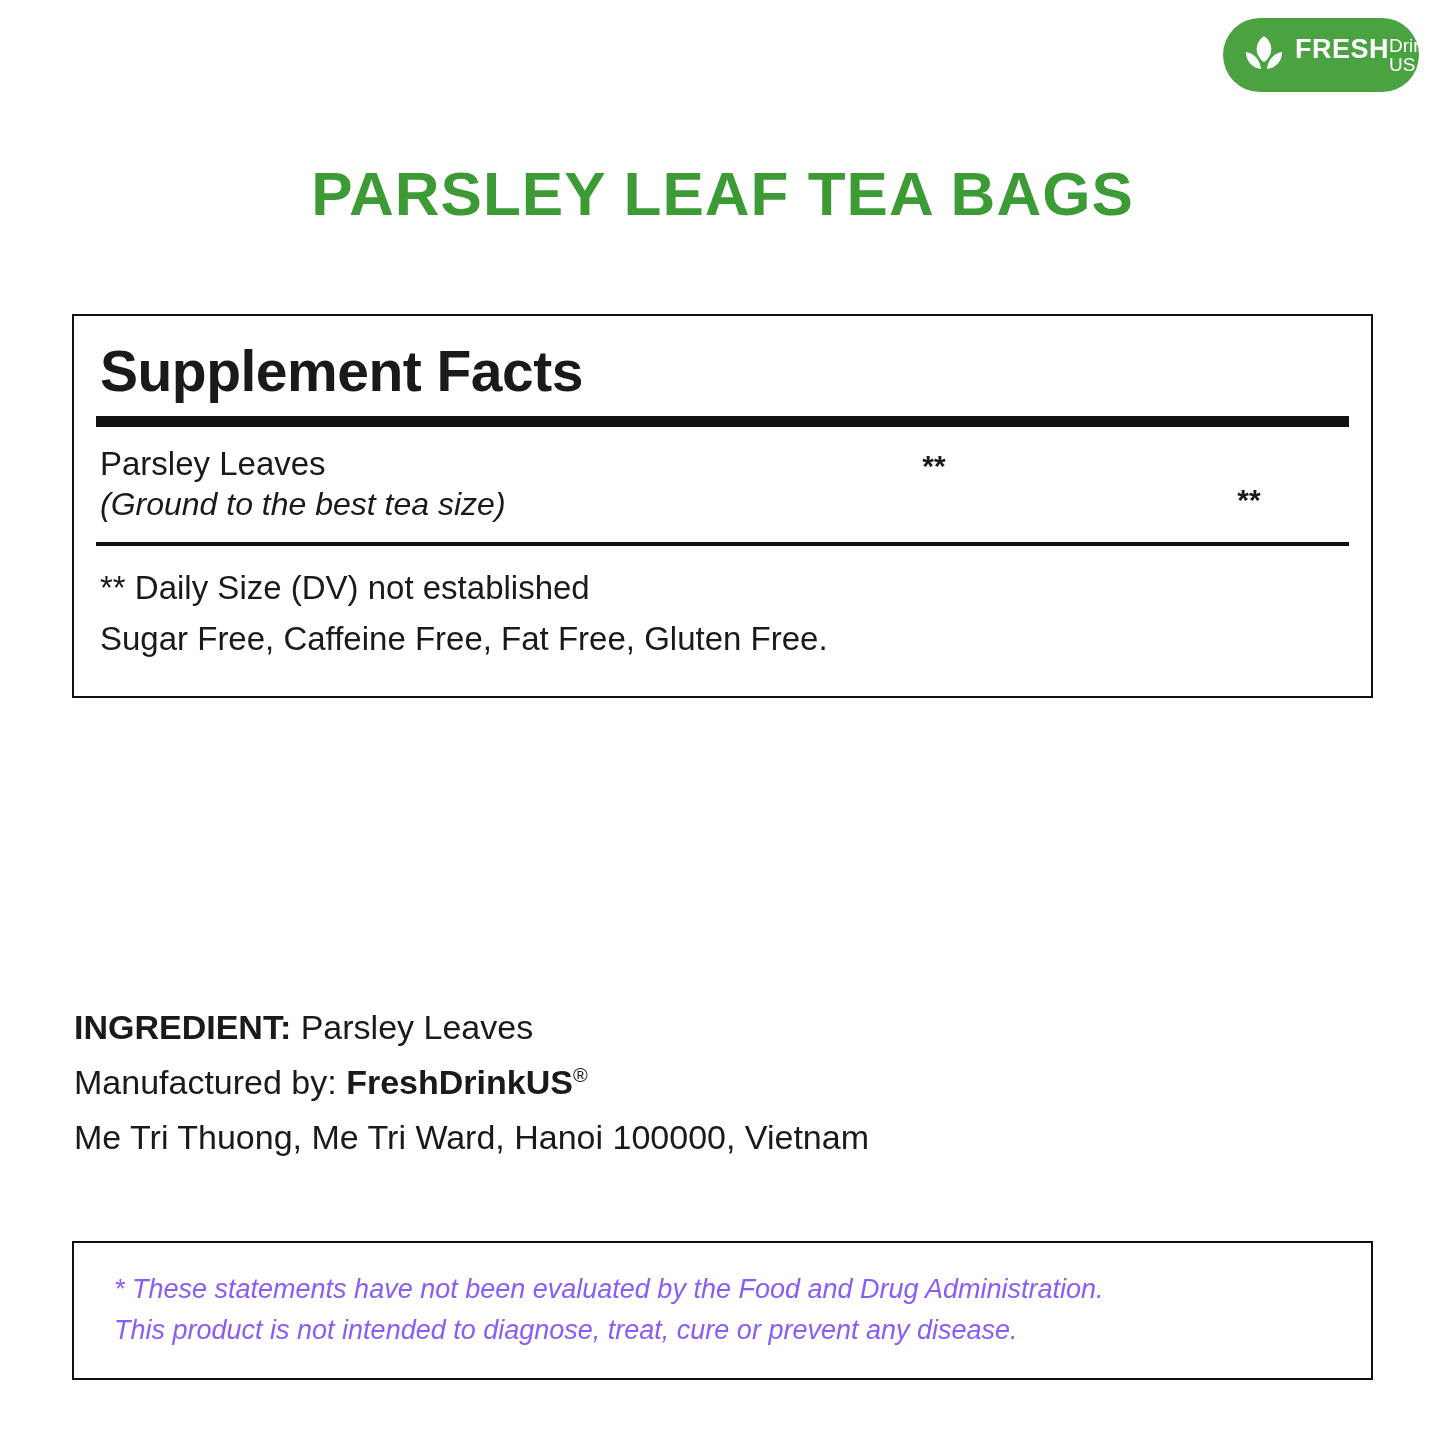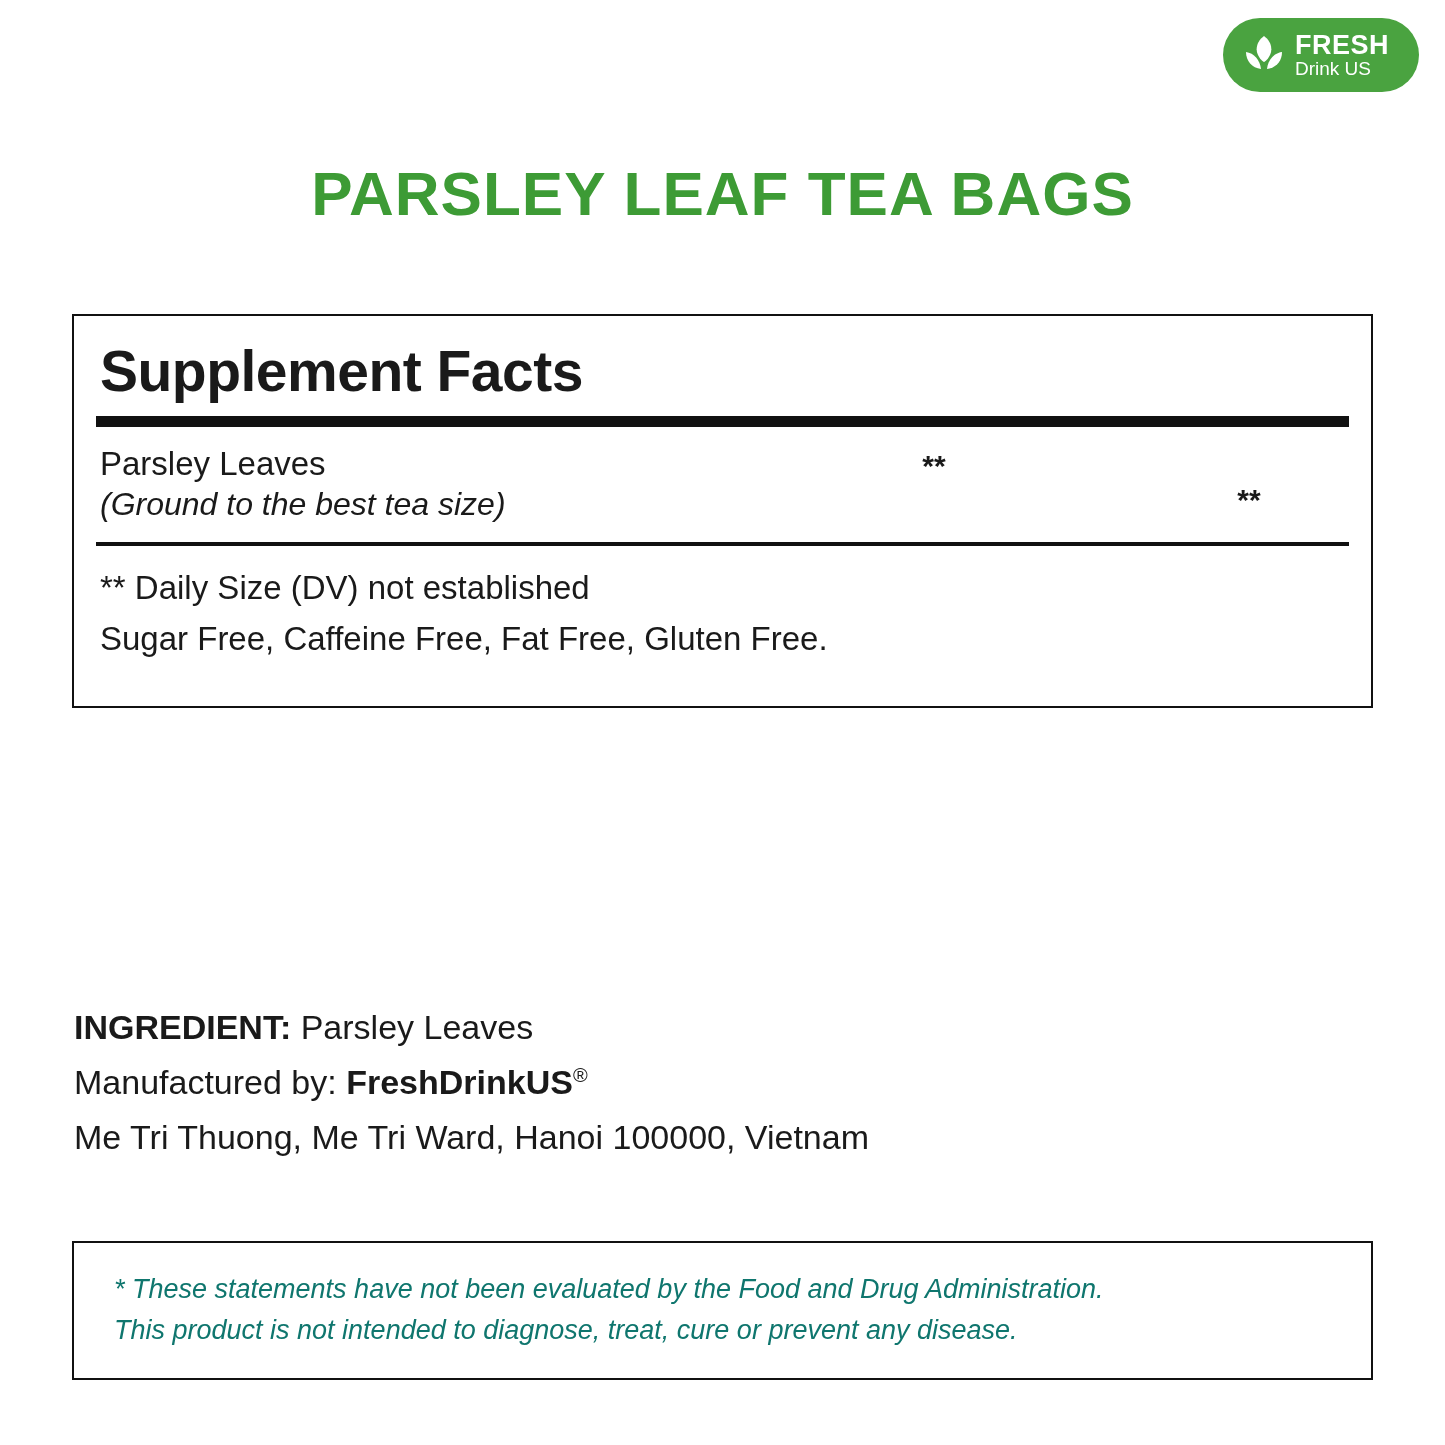--- a/index.html
+++ b/index.html
@@ -31,21 +31,21 @@
     box-sizing: border-box;
   }
   .brand-leaf {
     width: 46px;
     height: 46px;
     flex: 0 0 46px;
     margin-right: 8px;
   }
   .brand-text {
     display: flex;
-    flex-direction: column;
+    flex-direction: row;
     justify-content: center;
     line-height: 1;
   }
   .brand-top {
     color: #ffffff;
     font-size: 27px;
     font-weight: bold;
     letter-spacing: 0.5px;
   }
   .brand-bottom {
@@ -68,21 +68,21 @@
   }
 
   
   .facts-panel {
     position: absolute;
     left: 72px;
     top: 314px;
     width: 1301px;
     box-sizing: border-box;
     border: 2px solid #111111;
-    padding: 26px 22px 38px 22px;
+    padding: 26px 22px 28px 22px;
   }
   .facts-title {
     font-size: 57px;
     font-weight: bold;
     letter-spacing: -0.5px;
     line-height: 1.05;
     margin: 0 0 14px 4px;
   }
   .serving-size {
     font-size: 33px;
@@ -180,21 +180,21 @@
     top: 1241px;
     width: 1301px;
     box-sizing: border-box;
     border: 2px solid #111111;
     padding: 26px 40px 28px 40px;
   }
   .disclaimer-line {
     font-size: 27px;
     font-style: italic;
     line-height: 1.5;
-    color: #0f766e;
+    color: #8b5cf6;
   }
 </style>
 </head>
 <body>
 
 <div class="brand-badge">
   <span class="brand-leaf">
     <svg viewBox="0 0 46 46" width="46" height="46" aria-hidden="true">
       <path d="M23 4 C16 9 14 17 17 23 C20 29 23 30 23 30 C23 30 26 29 29 23 C32 17 30 9 23 4 Z" fill="#ffffff"></path>
       <path d="M5 20 C5 29 11 36 20 37 C19 28 13 21 5 20 Z" fill="#ffffff"></path>

